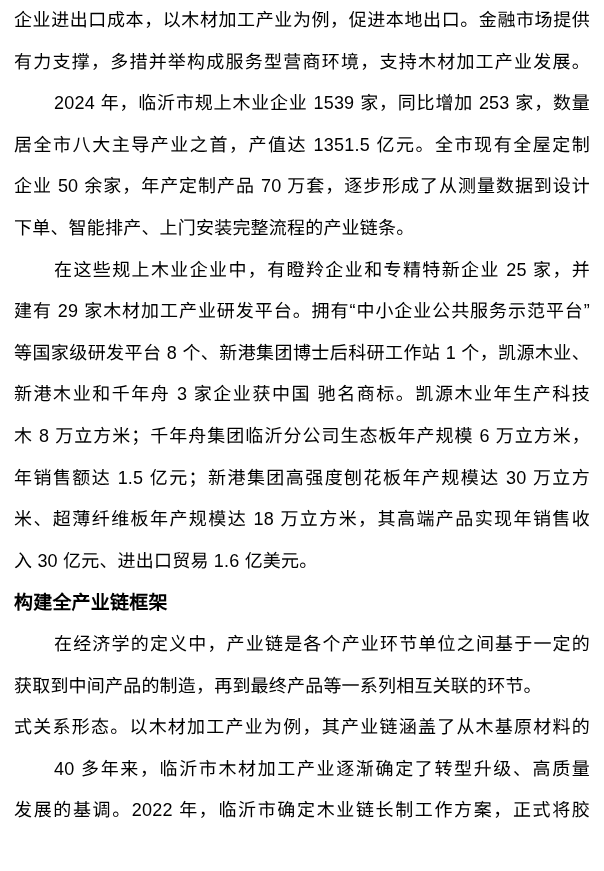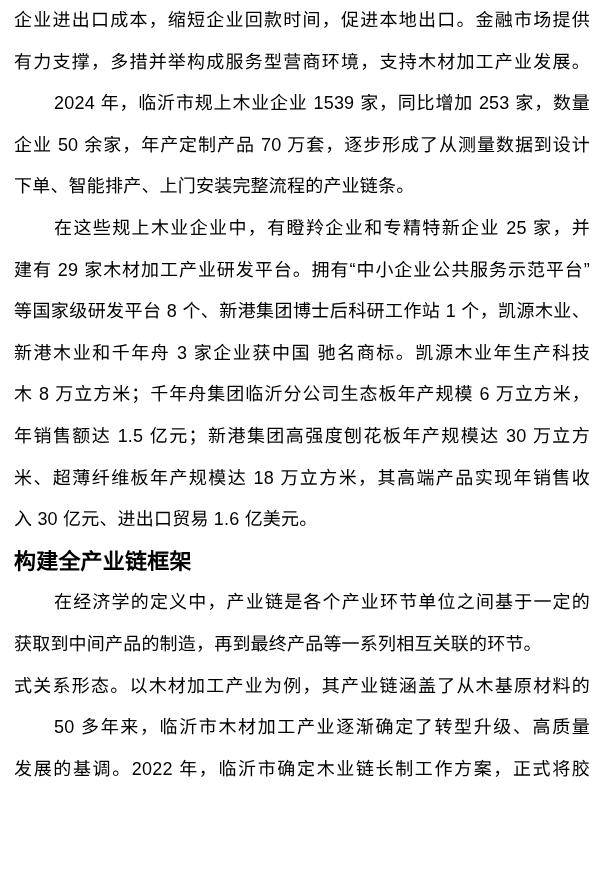--- a/index.html
+++ b/index.html
@@ -29,39 +29,40 @@
   .line.justify {
     text-align: justify;
     text-align-last: justify;
     text-justify: inter-character;
   }
   .line.indent {
     text-indent: 40px;
   }
   .line.heading {
     font-weight: bold;
-    font-size: 22px;
+    font-size: 19px;
   }
 </style>
 </head>
 <body>
 
 <main class="page">
-    <div class="line justify">企业进出口成本，缩短企业回款时间，促进本地出口。金融市场提供</div>
+    <div class="line justify">企业进出口成本，以木材加工产业为例，促进本地出口。金融市场提供</div>
     <div class="line justify">有力支撑，多措并举构成服务型营商环境，支持木材加工产业发展。</div>
     <div class="line justify indent">2024 年，临沂市规上木业企业 1539 家，同比增加 253 家，数量</div>
+    <div class="line justify">居全市八大主导产业之首，产值达 1351.5 亿元。全市现有全屋定制</div>
     <div class="line justify">企业 50 余家，年产定制产品 70 万套，逐步形成了从测量数据到设计</div>
     <div class="line">下单、智能排产、上门安装完整流程的产业链条。</div>
     <div class="line justify indent">在这些规上木业企业中，有瞪羚企业和专精特新企业 25 家，并</div>
     <div class="line justify">建有 29 家木材加工产业研发平台。拥有“中小企业公共服务示范平台”</div>
     <div class="line justify">等国家级研发平台 8 个、新港集团博士后科研工作站 1 个，凯源木业、</div>
     <div class="line justify">新港木业和千年舟 3 家企业获中国 驰名商标。凯源木业年生产科技</div>
     <div class="line justify">木 8 万立方米；千年舟集团临沂分公司生态板年产规模 6 万立方米，</div>
     <div class="line justify">年销售额达 1.5 亿元；新港集团高强度刨花板年产规模达 30 万立方</div>
     <div class="line justify">米、超薄纤维板年产规模达 18 万立方米，其高端产品实现年销售收</div>
     <div class="line">入 30 亿元、进出口贸易 1.6 亿美元。</div>
     <div class="line heading">构建全产业链框架</div>
     <div class="line justify indent">在经济学的定义中，产业链是各个产业环节单位之间基于一定的</div>
     <div class="line">获取到中间产品的制造，再到最终产品等一系列相互关联的环节。</div>
     <div class="line justify">式关系形态。以木材加工产业为例，其产业链涵盖了从木基原材料的</div>
-    <div class="line justify indent">50 多年来，临沂市木材加工产业逐渐确定了转型升级、高质量</div>
+    <div class="line justify indent">40 多年来，临沂市木材加工产业逐渐确定了转型升级、高质量</div>
     <div class="line justify">发展的基调。2022 年，临沂市确定木业链长制工作方案，正式将胶</div>
   </main>
 
 </body></html>

